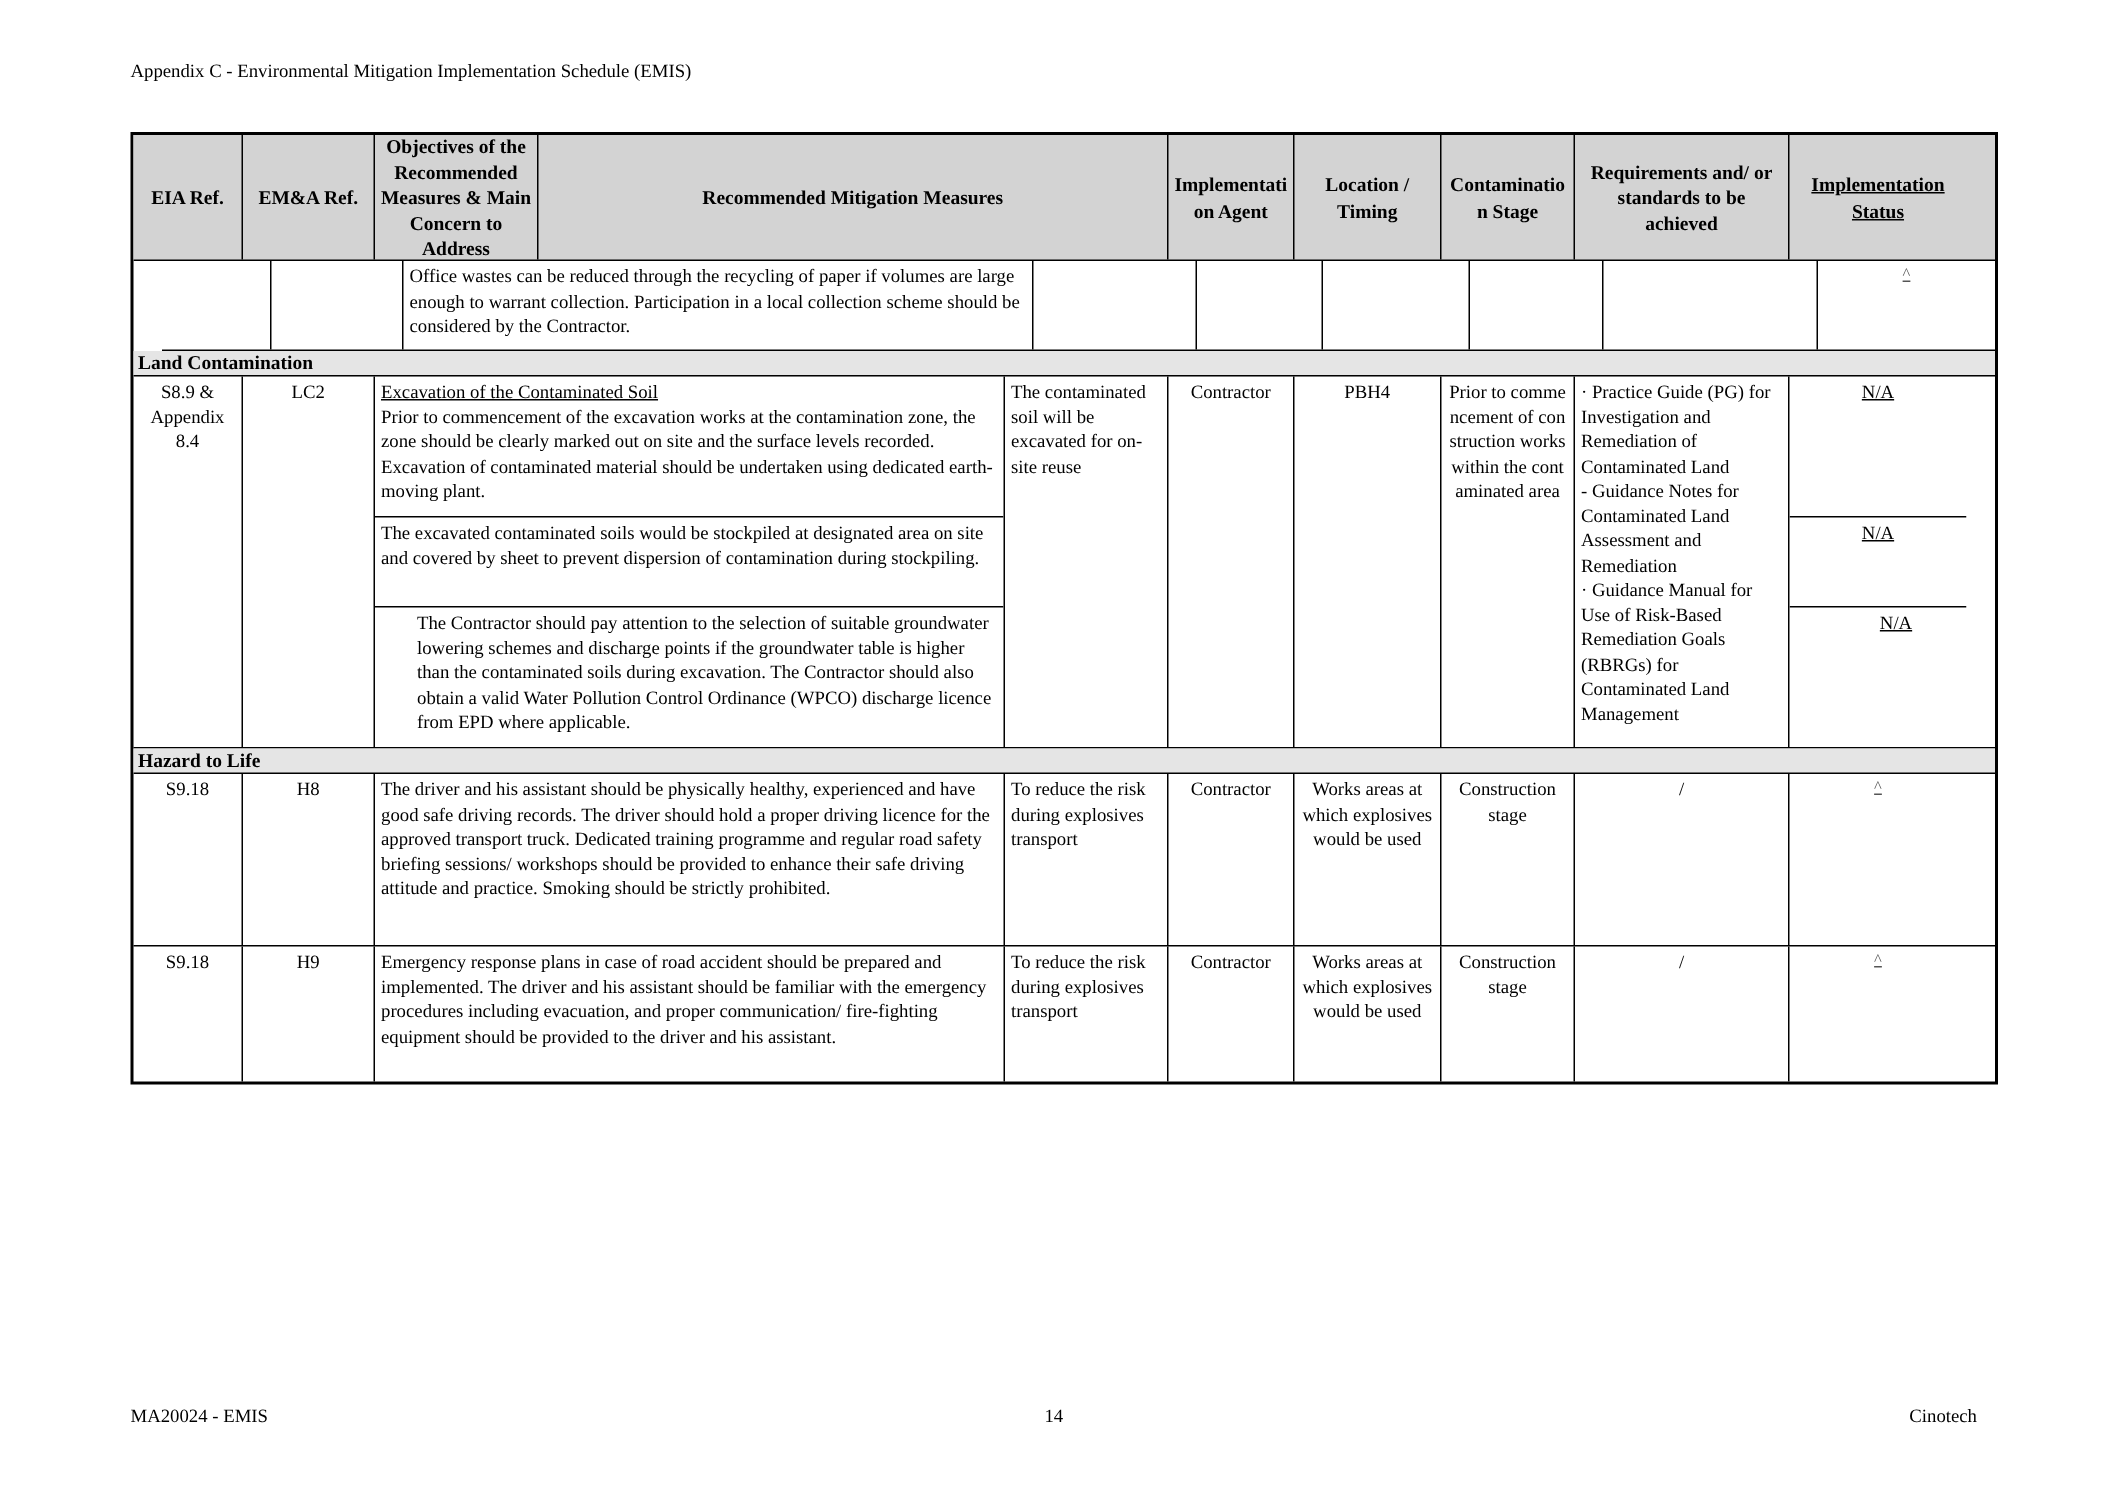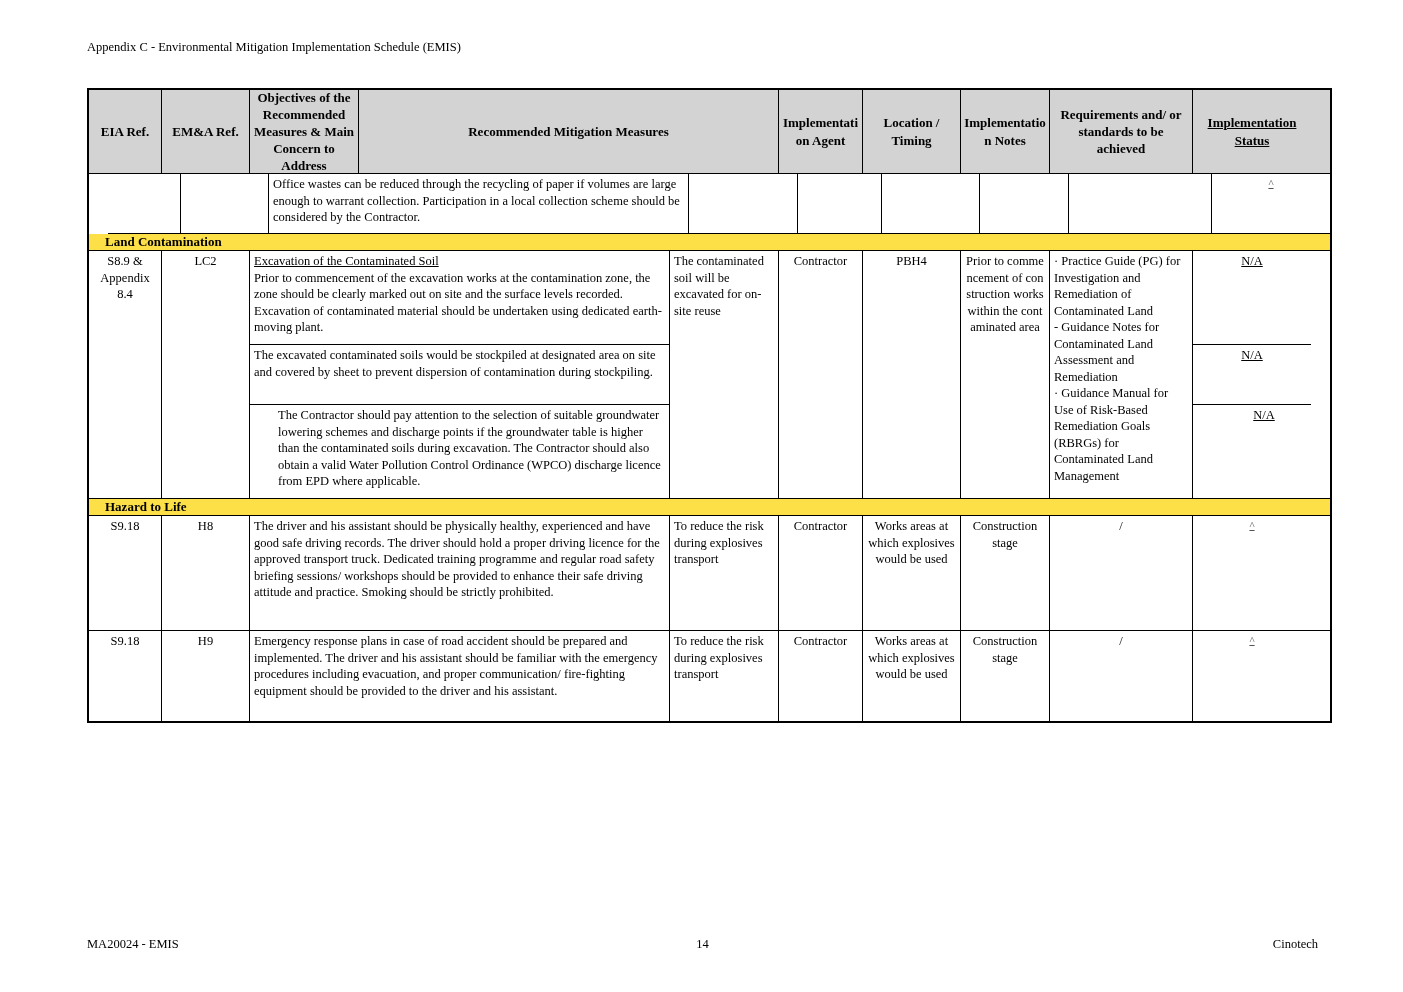--- a/index.html
+++ b/index.html
@@ -44,21 +44,21 @@
   .c-sta { width: 118px; text-align: center; text-decoration: underline; }
   
   .header-row { height: 84px; background: #d3d3d3; }
   .header-row .cell {
     font-weight: bold; font-size: 13px;
     display: flex; align-items: center; justify-content: center;
     text-align: center; padding: 2px 3px;
   }
   .header-row .brk { word-break: break-all; }
   
-  .section-row { height: 17px; background: #fde047; padding-left: 13px; }
+  .section-row { height: 17px; background: #e5e5e5; }
   .section-row .cell {
     width: 1222px; font-weight: bold; font-size: 13px;
     line-height: 13px; padding: 1px 3px; border-right: none;
   }
   
   .r-cont { height: 60px; margin-left: 19px; }
   .r-lc2  { height: 248px; }
   .r-h8   { height: 115px; }
   .r-h9   { height: 90px; }
   
@@ -89,21 +89,21 @@
 
 <div class="emis-table">
 
   <div class="trow header-row">
     <div class="cell c-eia">EIA Ref.</div>
     <div class="cell c-ema">EM&amp;A Ref.</div>
     <div class="cell c-obj">Objectives of the Recommended Measures &amp; Main Concern to Address</div>
     <div class="cell c-mea">Recommended Mitigation Measures</div>
     <div class="cell c-agt brk">Implementation Agent</div>
     <div class="cell c-loc">Location / Timing</div>
-    <div class="cell c-stg brk">Implementation Notes</div>
+    <div class="cell c-stg brk">Contamination Stage</div>
     <div class="cell c-req">Requirements and/ or standards to be achieved</div>
     <div class="cell c-sta">Implementation Status</div>
   </div>
 
   <div class="trow r-cont">
     <div class="cell c-eia"></div>
     <div class="cell c-ema"></div>
     <div class="cell c-mea">Office wastes can be reduced through the recycling of paper if volumes are large enough to warrant collection.  Participation in a local collection scheme should be considered by the Contractor.</div>
     <div class="cell c-obj"></div>
     <div class="cell c-agt"></div>

